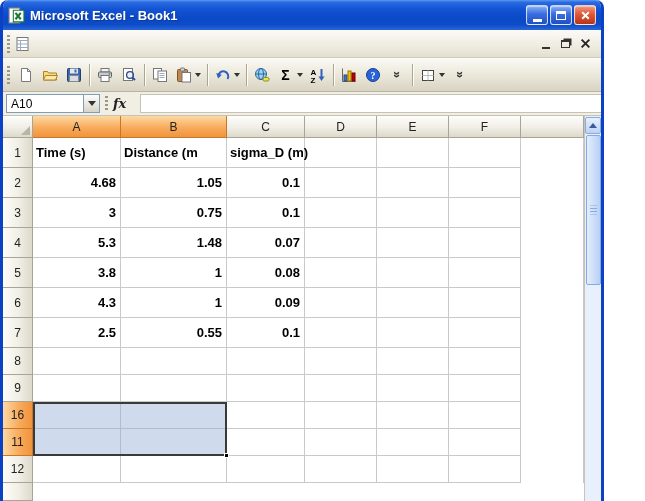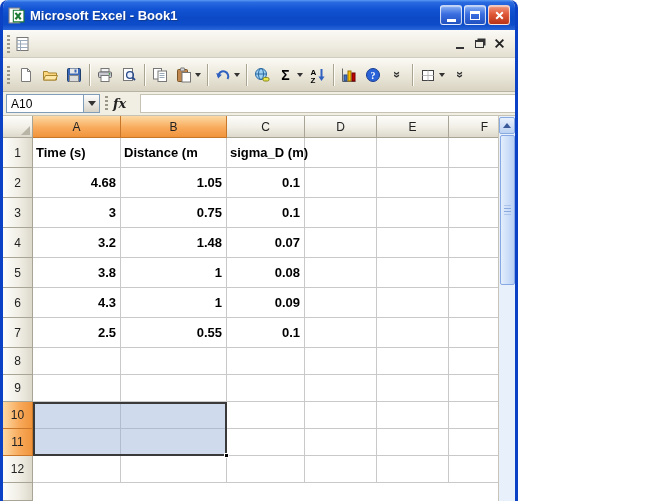--- a/index.html
+++ b/index.html
@@ -1,18 +1,18 @@
 <!DOCTYPE html>
 <html><head>
 <meta charset="utf-8">
 <style>
   html,body{margin:0;padding:0;background:#fff}
   *{box-sizing:border-box}
   .window{
-    width:518px;height:501px;position:relative;overflow:hidden;
+    width:604px;height:501px;position:relative;overflow:hidden;
     border-left:3px solid #0b41c4;border-right:3px solid #0b41c4;
     border-radius:8px 8px 0 0;background:#ece9d8;
     font-family:"Liberation Sans",sans-serif;color:#000;
   }
   
   .titlebar{
     height:30px;display:flex;align-items:center;padding:0 5px;
     background:linear-gradient(180deg,#5898f2 0%,#2a6ae0 8%,#1254d4 30%,#0b49c6 60%,#0d4cc8 82%,#2a66da 100%);
     border-radius:5px 5px 0 0;
   }
@@ -365,21 +365,21 @@
             <div class="cell b num" style="width: 88px;">3</div>
             <div class="cell b num" style="width: 106px;">0.75</div>
             <div class="cell b num" style="width: 78px;">0.1</div>
             <div class="cell b num" style="width: 72px;"></div>
             <div class="cell b num" style="width: 72px;"></div>
             <div class="cell b num" style="width: 72px;"></div>
             <div class="cell cellfill"></div>
           </div>
           <div class="grow tall">
             <div class="rowhdr">4</div>
-            <div class="cell b num" style="width: 88px;">3.2</div>
+            <div class="cell b num" style="width: 88px;">5.3</div>
             <div class="cell b num" style="width: 106px;">1.48</div>
             <div class="cell b num" style="width: 78px;">0.07</div>
             <div class="cell b num" style="width: 72px;"></div>
             <div class="cell b num" style="width: 72px;"></div>
             <div class="cell b num" style="width: 72px;"></div>
             <div class="cell cellfill"></div>
           </div>
           <div class="grow tall">
             <div class="rowhdr">5</div>
             <div class="cell b num" style="width: 88px;">3.8</div>
@@ -424,21 +424,21 @@
             <div class="rowhdr">9</div>
             <div class="cell num" style="width: 88px;"></div>
             <div class="cell num" style="width: 106px;"></div>
             <div class="cell num" style="width: 78px;"></div>
             <div class="cell num" style="width: 72px;"></div>
             <div class="cell num" style="width: 72px;"></div>
             <div class="cell num" style="width: 72px;"></div>
             <div class="cell cellfill"></div>
           </div>
           <div class="grow">
-            <div class="rowhdr hdr-sel">10</div>
+            <div class="rowhdr hdr-sel">16</div>
             <div class="cell num" style="width: 88px;"></div>
             <div class="cell num" style="width: 106px;"></div>
             <div class="cell num" style="width: 78px;"></div>
             <div class="cell num" style="width: 72px;"></div>
             <div class="cell num" style="width: 72px;"></div>
             <div class="cell num" style="width: 72px;"></div>
             <div class="cell cellfill"></div>
           </div>
           <div class="grow">
             <div class="rowhdr hdr-sel">11</div>

